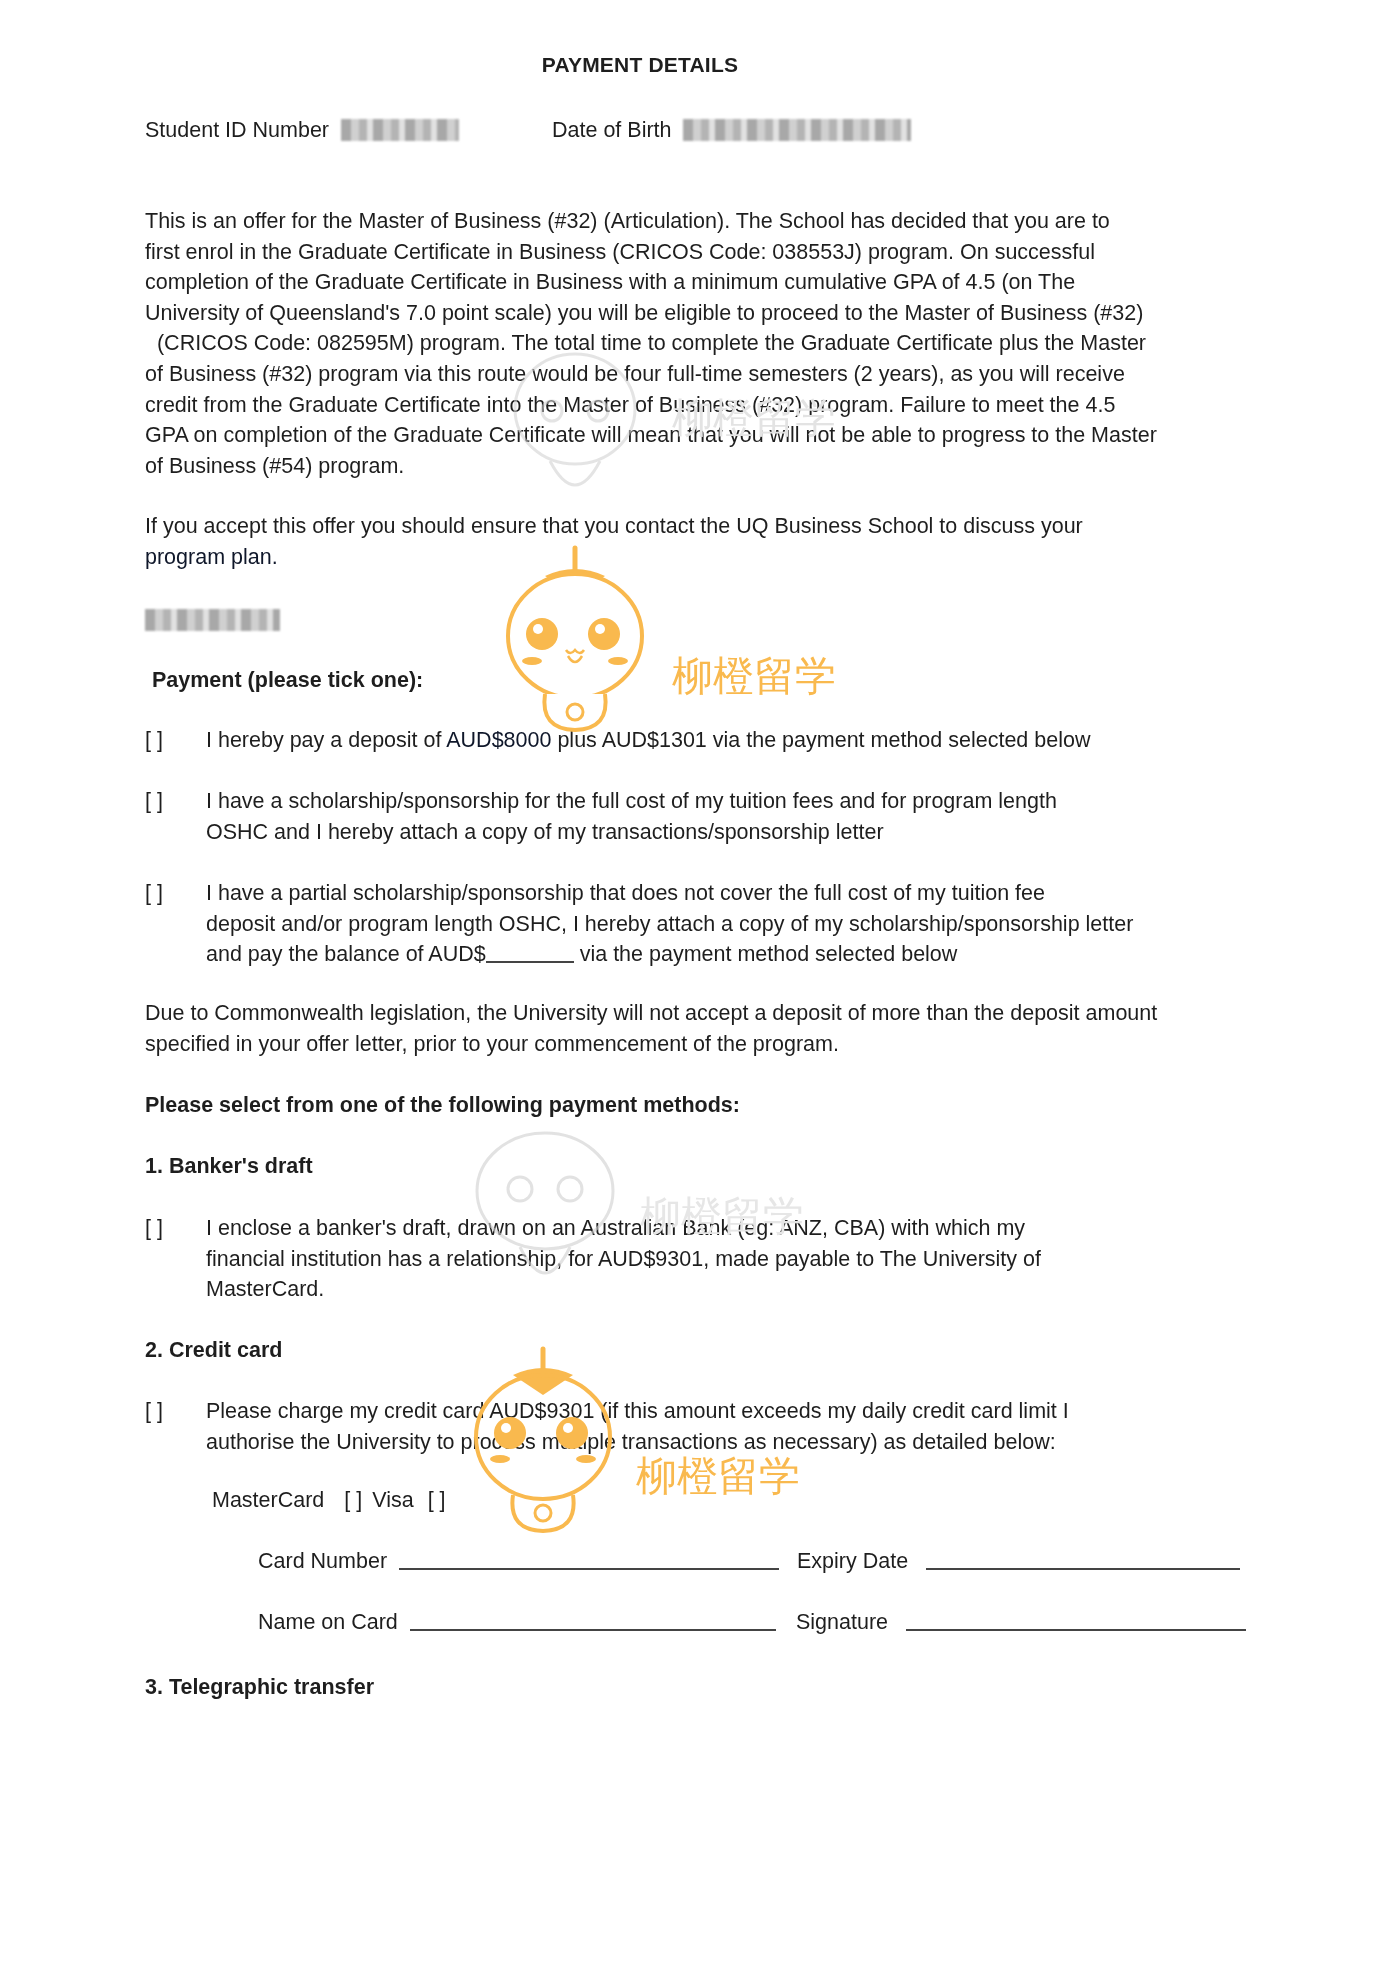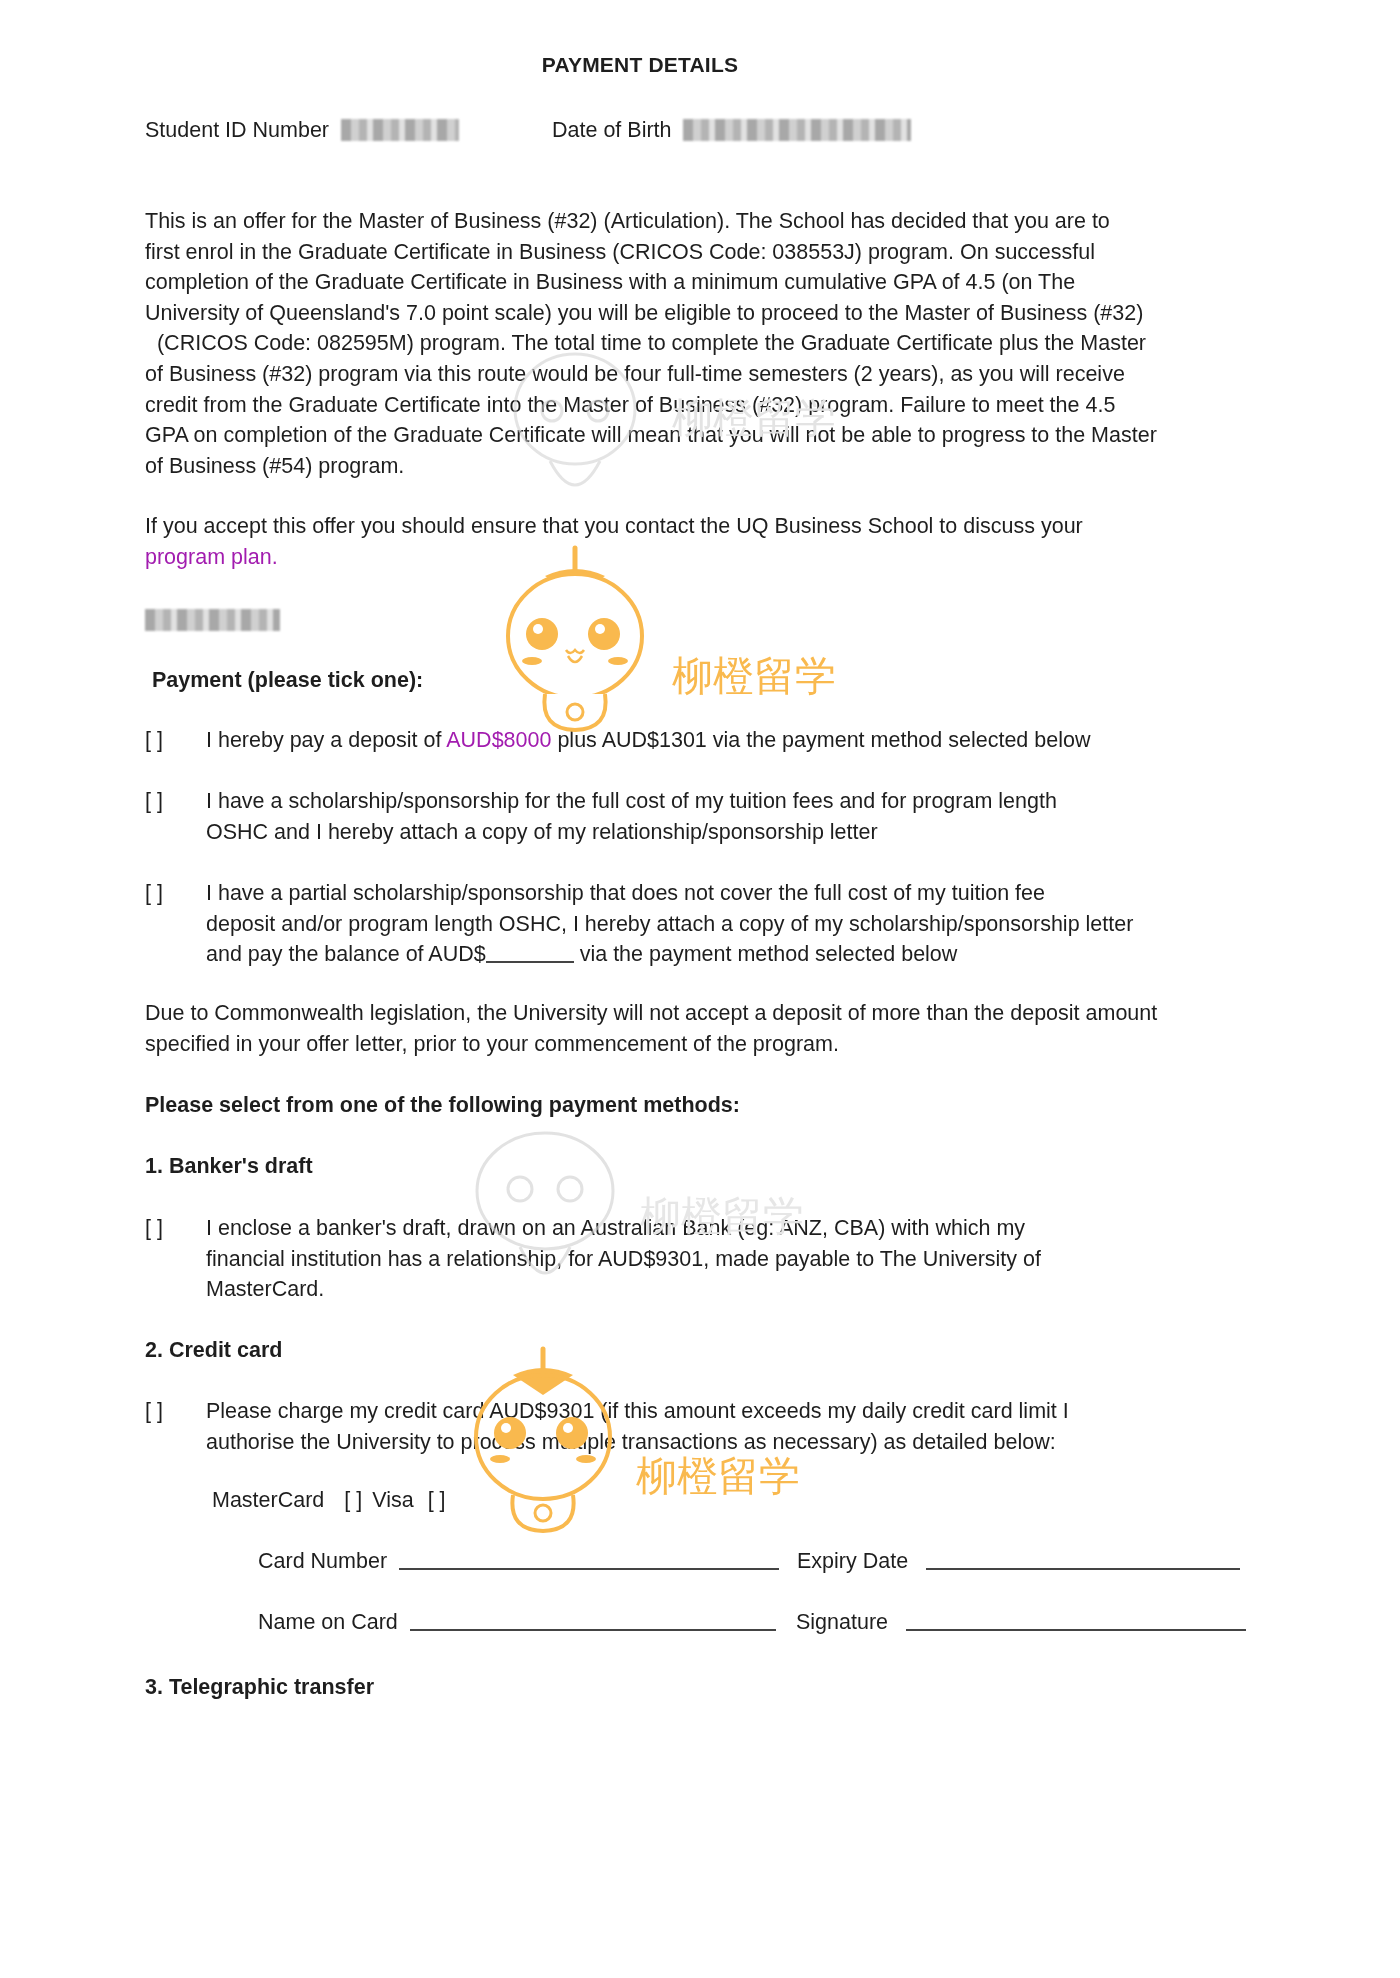--- a/index.html
+++ b/index.html
@@ -8,21 +8,21 @@
   .page { position:absolute; left:0; top:0; width:1400px; height:1978px;margin-top:9px; }
   .abs { position:absolute; white-space:nowrap; font-size:21.5px; line-height:30.6px; }
   .title { position:absolute; top:44px; left:0; width:1280px; text-align:center;
            font-weight:bold; font-size:21px; letter-spacing:0.2px; }
   .bold { font-weight:bold; }
   .para { position:absolute; left:145px; width:1120px; font-size:21.5px; line-height:30.6px; }
   .para .ln { display:block; white-space:nowrap; }
   .redact { display:inline-block; height:22px; vertical-align:-4px;
             background:repeating-linear-gradient(90deg,#9a9a9a 0 10px,#c8c8c8 10px 18px,#a8a8a8 18px 26px,#dcdcdc 26px 32px);
             filter:blur(1.2px); opacity:.85; }
-  .fade { color:#a21caf; filter:blur(.4px); }
+  .fade { color:#0f172a; filter:blur(.4px); }
   .bracket { position:absolute; left:145px; font-size:21.5px; }
   .item { position:absolute; left:206px; font-size:21.5px; line-height:30.6px; }
   .item .ln { display:block; white-space:nowrap; }
   .blank { display:inline-block; border-bottom:2px solid #444; vertical-align:-2px; }
   .field { position:absolute; font-size:21.5px; white-space:nowrap; }
   .wm { position:absolute; pointer-events:none; }
   .wm-text { position:absolute; font-family:"DejaVu Sans", sans-serif; font-size:41px; white-space:nowrap; }
 </style>
 </head>
 <body>
@@ -66,21 +66,21 @@
   <div class="bracket abs" style="top:716px;">[ ]</div>
   <div class="item" style="top:716px;">
     <span class="ln">
       <span>I hereby pay a deposit of </span><span class="fade">AUD$8000</span><span> plus AUD$1301 via the payment method selected below</span>
     </span>
   </div>
 
   <div class="bracket abs" style="top:777px;">[ ]</div>
   <div class="item" style="top:777px;">
     <span class="ln">I have a scholarship/sponsorship for the full cost of my tuition fees and for program length</span>
-    <span class="ln">OSHC and I hereby attach a copy of my relationship/sponsorship letter</span>
+    <span class="ln">OSHC and I hereby attach a copy of my transactions/sponsorship letter</span>
   </div>
 
   <div class="bracket abs" style="top:869px;">[ ]</div>
   <div class="item" style="top:869px;">
     <span class="ln">I have a partial scholarship/sponsorship that does not cover the full cost of my tuition fee</span>
     <span class="ln">deposit and/or program length OSHC, I hereby attach a copy of my scholarship/sponsorship letter</span>
     <span class="ln">
       <span>and pay the balance of AUD$</span><span class="blank" style="width:88px;"></span><span> via the payment method selected below</span>
     </span>
   </div>

